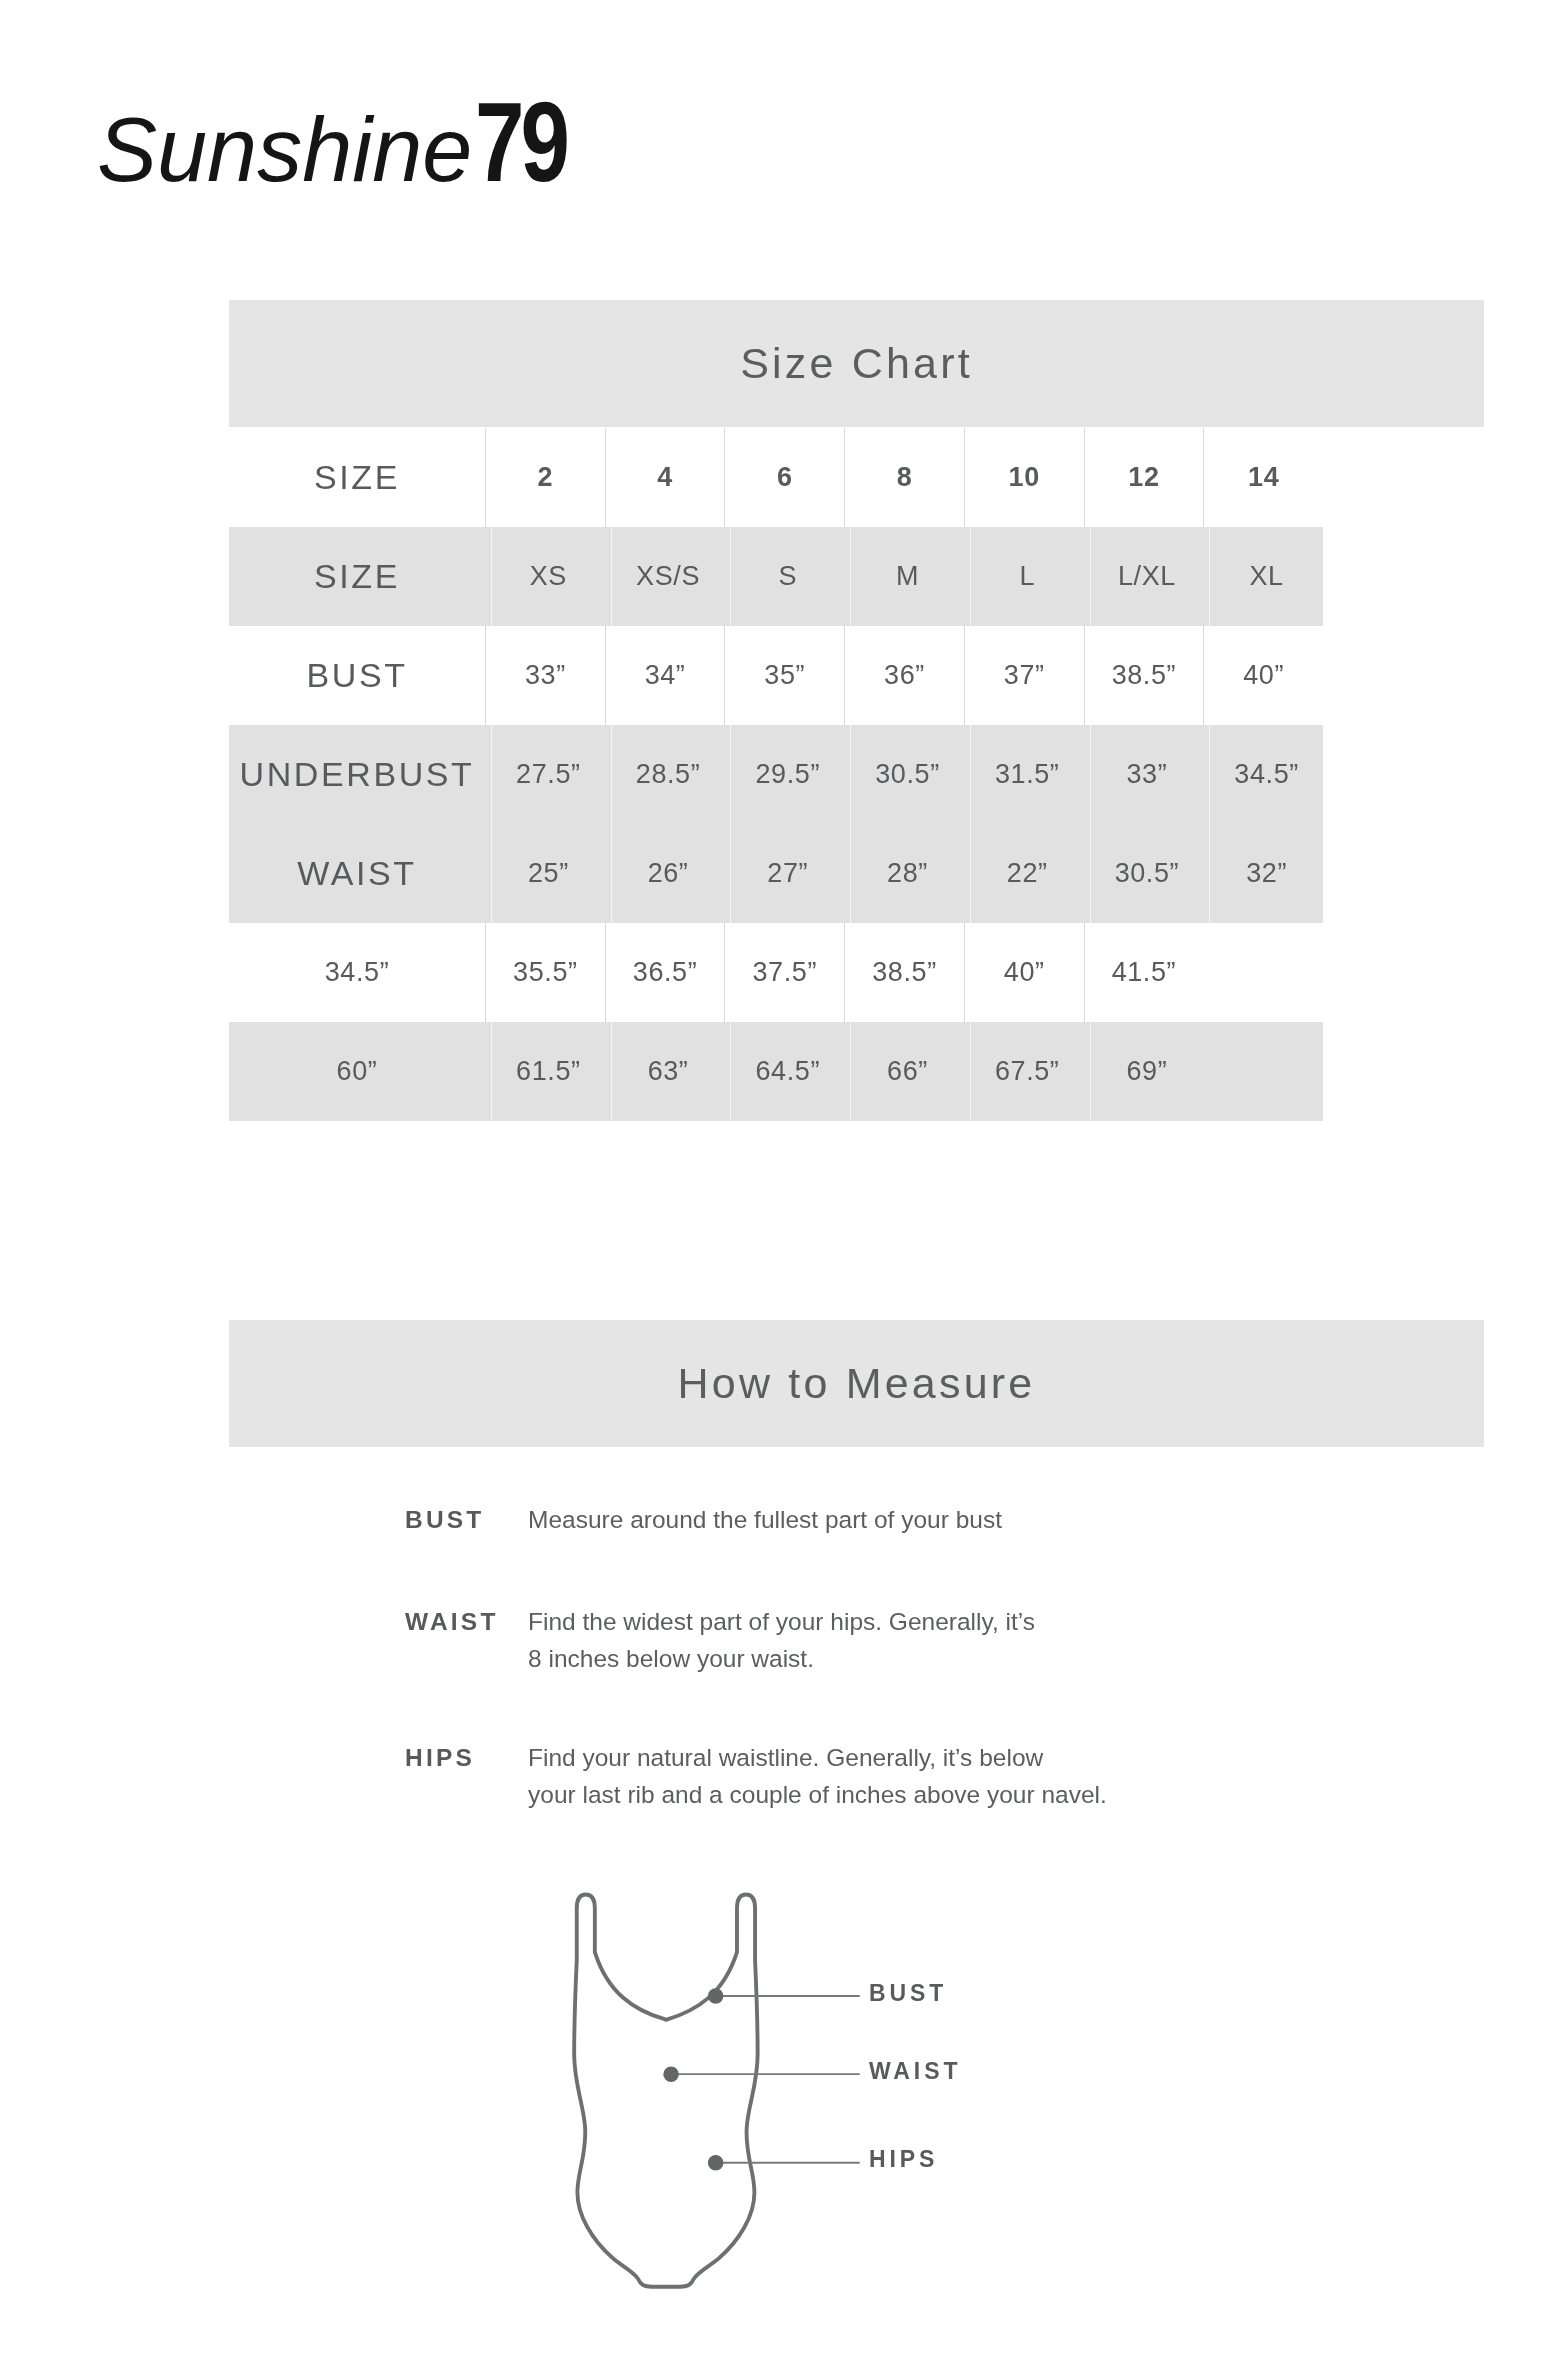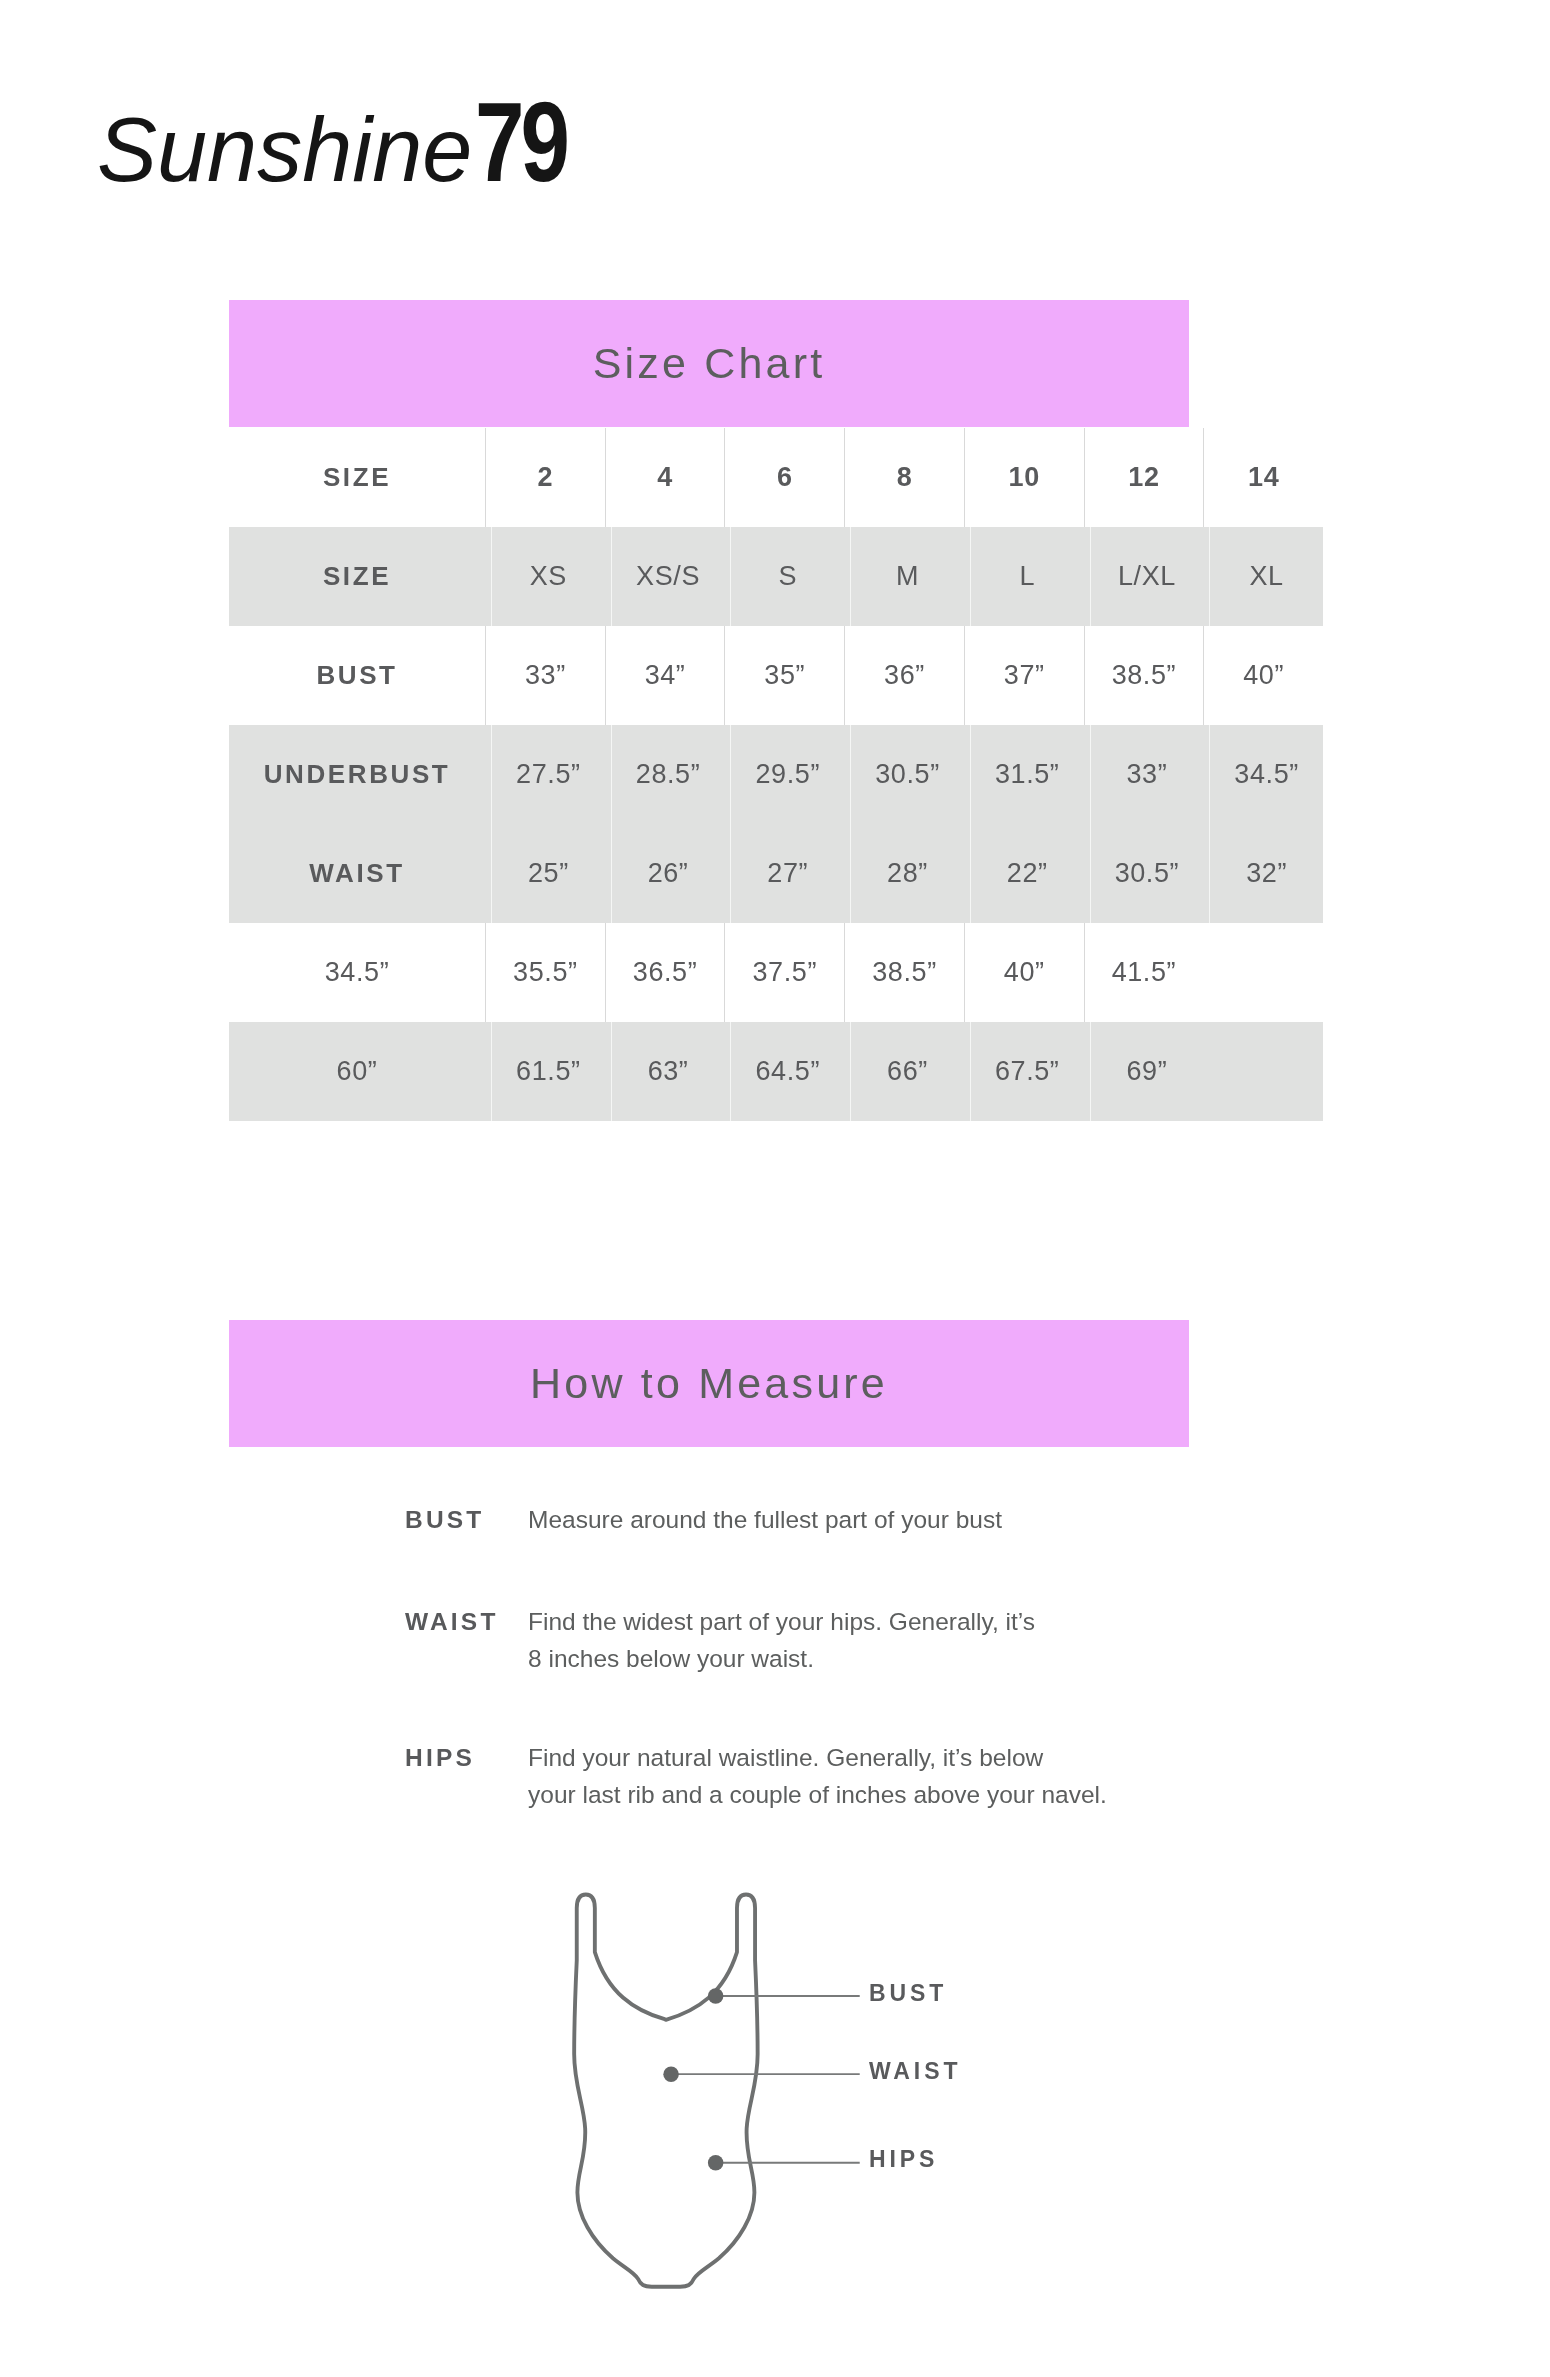--- a/index.html
+++ b/index.html
@@ -8,34 +8,34 @@
     font-family:"Liberation Sans",sans-serif;overflow:hidden;
   }
 
   
   .logo{position:absolute;left:97px;top:76px;display:flex;align-items:baseline;color:#151515;}
   .logo-script{font-family:Liberation Sans, sans-serif;font-style:italic;font-size:90px;letter-spacing:0px;}
   .logo-num{font-family:"Liberation Sans",sans-serif;font-size:114px;font-weight:700;
     letter-spacing:-5.2px;transform:scaleX(.78);transform-origin:left bottom;margin-left:2.6px;}
 
   
-  .band{position:absolute;left:229px;width:960px;background:#f0abfc;
+  .band{position:absolute;left:229px;width:1255px;background:#e5e5e5;
     display:flex;align-items:center;justify-content:center;
     color:#5c5e5e;font-size:43px;letter-spacing:3.2px;}
   .chart-title{top:300px;height:127px;}
   .htm-title{top:1320px;height:127px;}
 
   
   #chart-rows{position:absolute;left:229px;top:428px;width:1094px;}
   .row{display:grid;grid-template-columns:256px repeat(7,1fr);height:99px;}
   .row.gray{background:#e0e1e0;}
   .row.white{background:#ffffff;}
   .cell{display:flex;align-items:center;justify-content:center;
     font-size:27px;color:#595a5c;letter-spacing:0.6px;}
-  .cell.label{font-weight:700;font-size:26px;letter-spacing:2.6px;}
+  .cell.label{font-weight:400;font-size:34px;letter-spacing:2.6px;}
   .row .cell + .cell{border-left:1.3px solid #d9d9d9;}
   .row.gray .cell + .cell{border-left-color:#f5f6f5;margin-left:6px;}
   .row.boldvals .cell.val{font-weight:700;}
 
   
   .mi{position:absolute;left:405px;display:flex;align-items:flex-start;
     font-size:24.5px;color:#5c5e5e;line-height:37px;}
   .mi-label{flex:0 0 123px;font-weight:700;font-size:24.5px;letter-spacing:3.2px;color:#58595b;}
   .mi:nth-child(1){top:1501px;}
   .mi:nth-child(2){top:1603px;}

